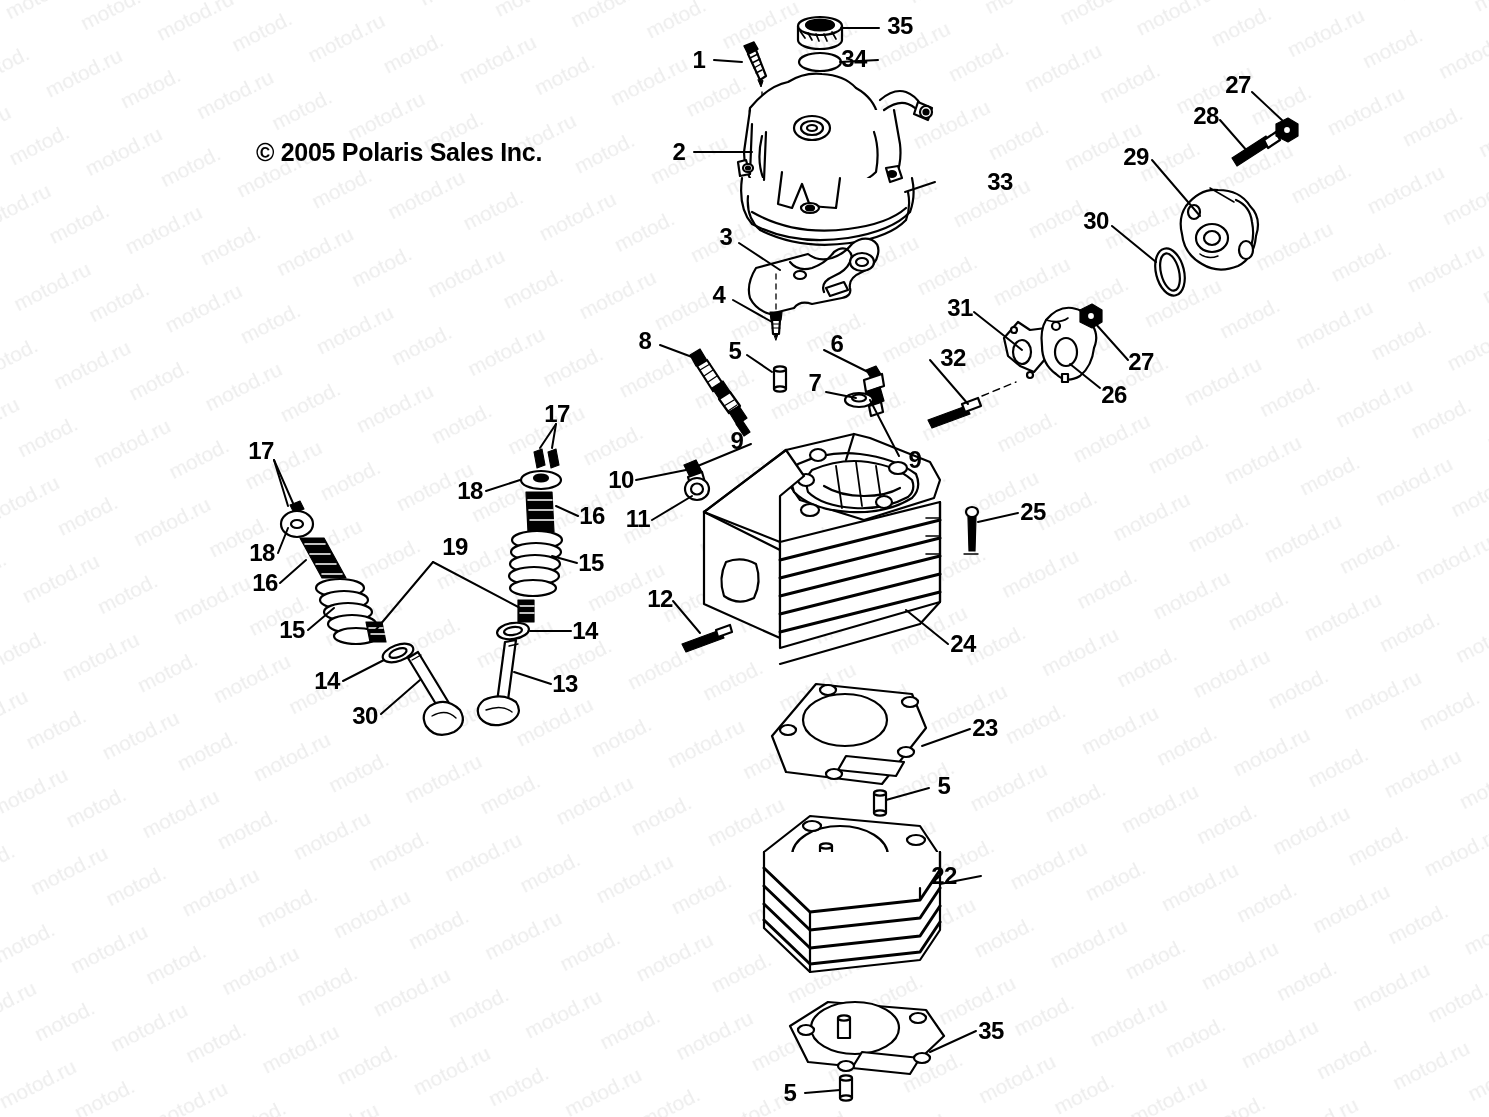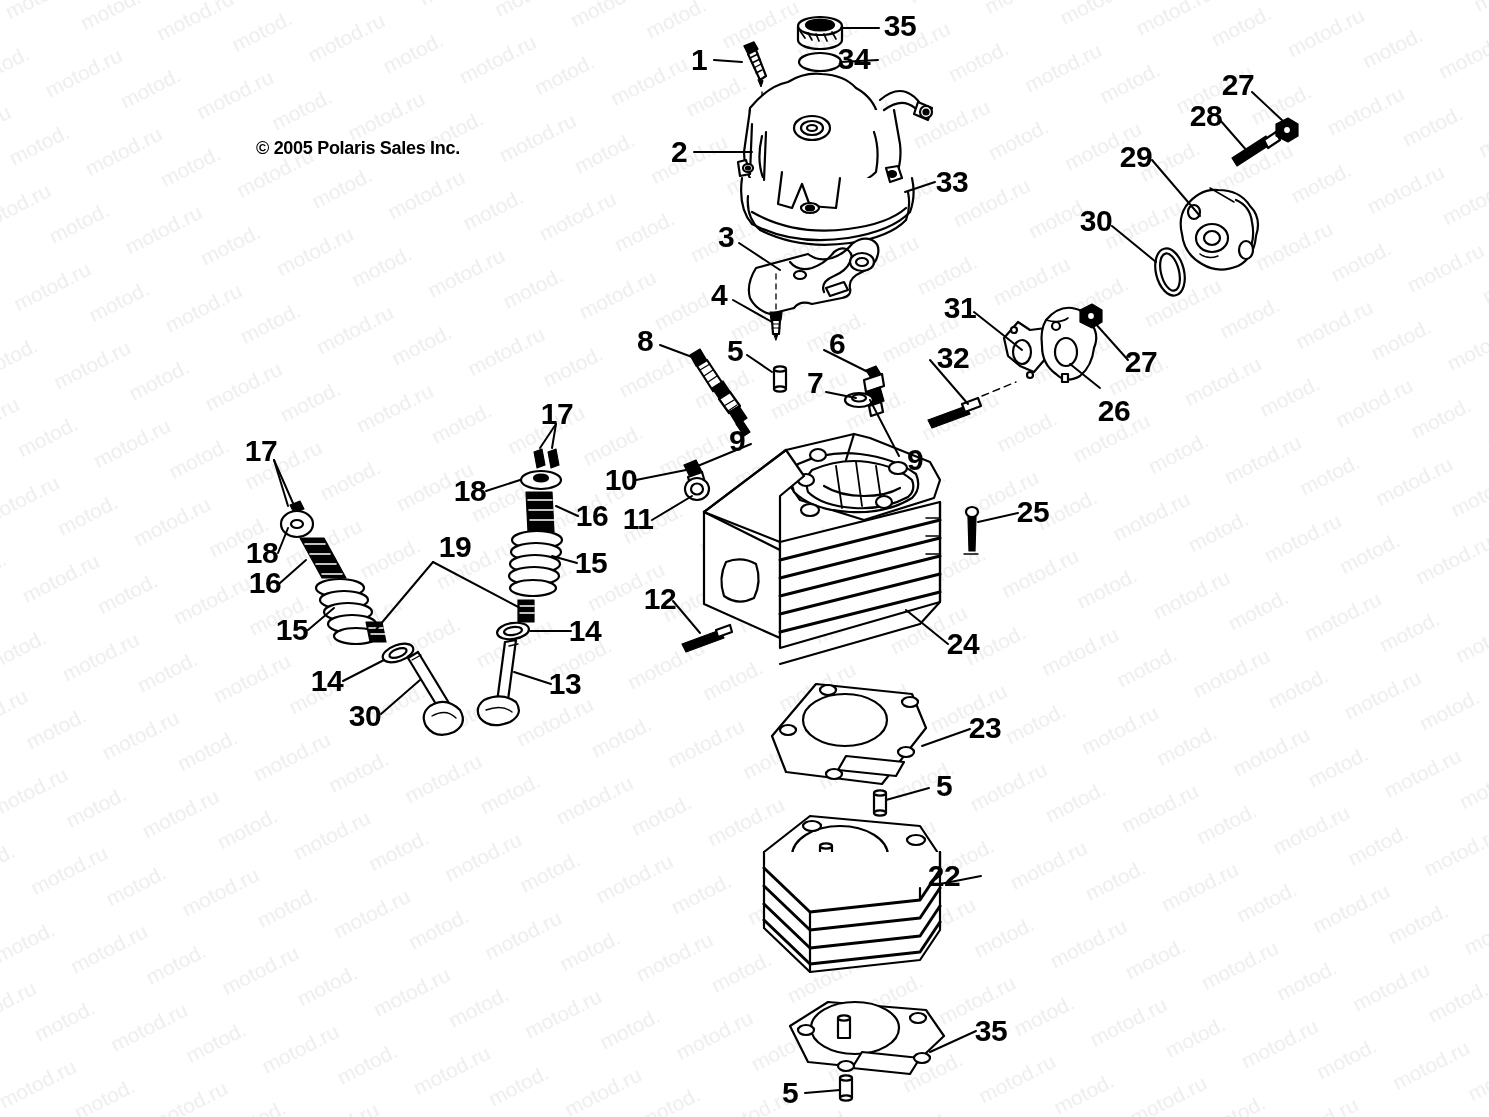--- a/index.html
+++ b/index.html
@@ -38,32 +38,32 @@
   }
   #art-layer svg { display: block; }
 
   
   #copyright-notice {
     position: absolute;
     left: 256px;
     top: 138px;
     z-index: 3;
     font-family: "Liberation Sans", sans-serif;
-    font-size: 18px;
+    font-size: 25px;
     font-weight: bold;
     color: #000000;
     letter-spacing: -0.3px;
     white-space: nowrap;
   }
   
   .callout {
     position: absolute;
     z-index: 4;
     font-family: "Liberation Sans", sans-serif;
-    font-size: 30px;
+    font-size: 24px;
     font-weight: bold;
     color: #000000;
     line-height: 1;
     white-space: nowrap;
     transform: translate(-50%, -50%);
     letter-spacing: -0.5px;
   }
 </style>
 </head>
 <body>
@@ -499,28 +499,28 @@
       <div class="callout" style="left: 261px; top: 451px;">17</div>
       <div class="callout" style="left: 470px; top: 491px;">18</div>
       <div class="callout" style="left: 262px; top: 553px;">18</div>
       <div class="callout" style="left: 455px; top: 547px;">19</div>
       <div class="callout" style="left: 365px; top: 716px;">30</div>
       <div class="callout" style="left: 991px; top: 1031px;">35</div>
       <div class="callout" style="left: 944px; top: 876px;">22</div>
       <div class="callout" style="left: 985px; top: 728px;">23</div>
       <div class="callout" style="left: 963px; top: 644px;">24</div>
       <div class="callout" style="left: 1033px; top: 512px;">25</div>
-      <div class="callout" style="left: 1114px; top: 395px; margin-top: 16px;">26</div>
+      <div class="callout" style="left: 1114px; top: 395px;">26</div>
       <div class="callout" style="left: 1238px; top: 85px;">27</div>
       <div class="callout" style="left: 1141px; top: 362px;">27</div>
       <div class="callout" style="left: 1206px; top: 116px;">28</div>
       <div class="callout" style="left: 1136px; top: 157px;">29</div>
       <div class="callout" style="left: 1096px; top: 221px; text-align: right;">30</div>
       <div class="callout" style="left: 960px; top: 308px;">31</div>
       <div class="callout" style="left: 913px; top: 358px; margin-left: 40px;">32</div>
-      <div class="callout" style="left: 952px; top: 182px; text-align: right;">33</div>
+      <div class="callout" style="left: 1000px; top: 182px; text-align: right;">33</div>
       <div class="callout" style="left: 854px; top: 59px;">34</div>
       <div class="callout" style="left: 900px; top: 26px;">35</div>
       <div class="callout" style="left: 944px; top: 786px;">5</div>
       <div class="callout" style="left: 790px; top: 1093px;">5</div>
     </div>
 
 </div>
 
 </body></html>

